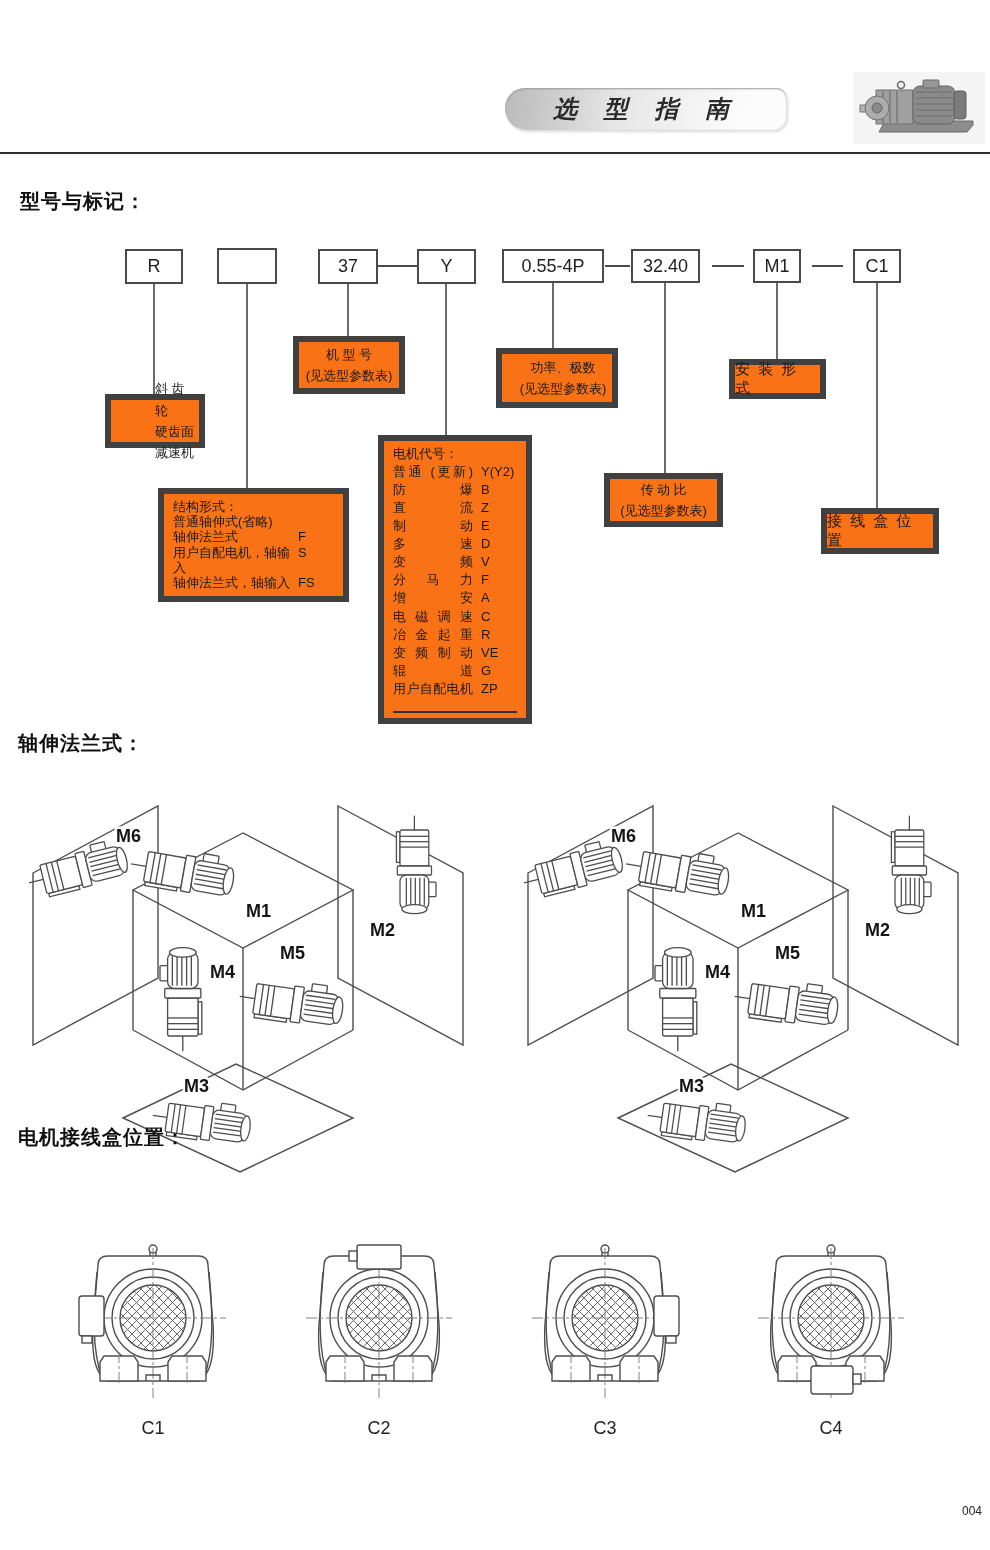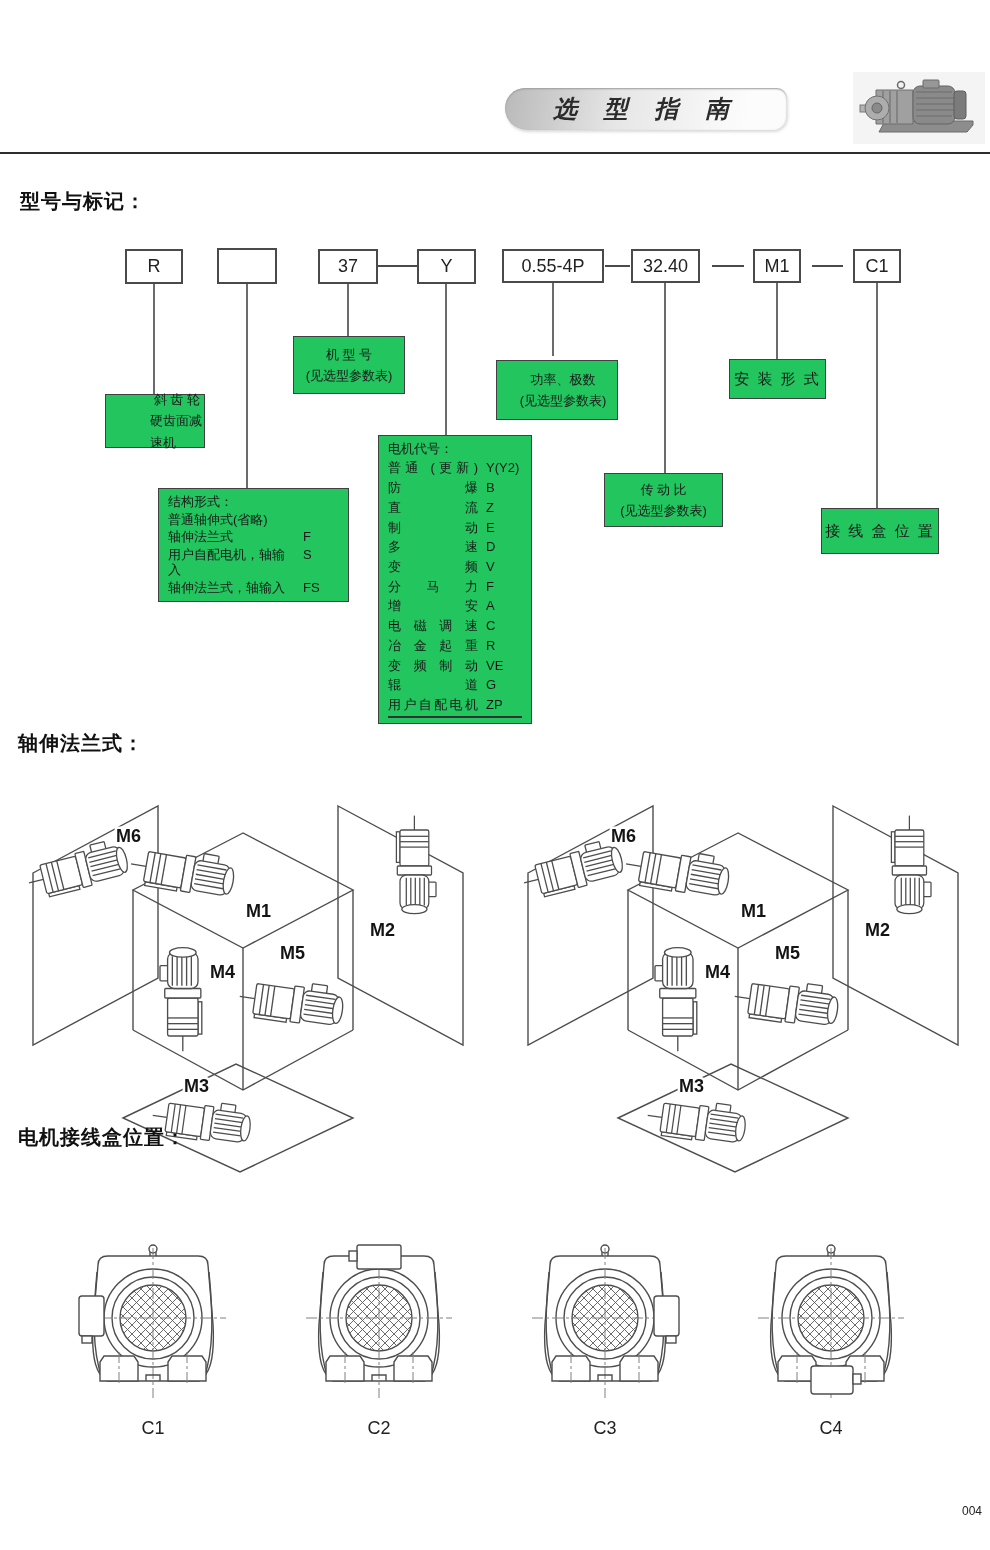--- a/index.html
+++ b/index.html
@@ -17,28 +17,28 @@
 
   h2.sec{position:absolute;margin:0;font-size:20px;font-weight:bold;letter-spacing:1px;color:#111;}
 
   
   .cbox{position:absolute;border:2px solid #4a4a4a;display:flex;align-items:center;justify-content:center;
     font-size:18px;color:#222;background:#fff;box-sizing:border-box;}
   .hline{position:absolute;height:2px;background:#4a4a4a;}
   .vline{position:absolute;width:2px;background:#6b6b6b;}
 
   
-  .callout{position:absolute;border:1px solid #404040;box-sizing:border-box;background:#22c55e;font-size:13px;color:#191919;}
+  .callout{position:absolute;border:6px solid #404040;box-sizing:border-box;background:#f97316;font-size:13px;color:#191919;}
   .callout.center{display:flex;flex-direction:column;align-items:center;justify-content:center;line-height:1.65;}
   .callout.single{display:flex;align-items:center;justify-content:center;font-size:15px;letter-spacing:2px;}
   .box-list{display:flex;flex-direction:column;justify-content:space-between;height:100%;box-sizing:border-box;padding:5px 9px;}
   .lrow{display:flex;justify-content:space-between;align-items:baseline;line-height:1.15;}
   .lrow .code{min-width:36px;text-align:left;padding-left:8px;white-space:nowrap;}
   .just .zh{flex:1;text-align:justify;text-align-last:justify;}
-  .motorbox .lrow:last-child{border-bottom:2px solid #333;padding-bottom:3px;}
+  .motorbox .lrow:last-child{border-bottom:2px solid #333;padding-bottom:14px;}
   .ltitle{line-height:1.2;}
 
   
   .iso{position:absolute;width:480px;height:395px;}
 
   
   .jrow{position:absolute;left:40px;top:1228px;width:905px;display:flex;}
   .jcell{width:226px;display:flex;flex-direction:column;align-items:center;}
   .jcell .jlabel{margin-top:16px;font-size:18px;color:#222;}
   [data-pos]{display:none;}
@@ -194,21 +194,21 @@
           <span class="zh">辊道</span>
           <span class="code">G</span>
         </div>
         <div class="lrow just">
           <span class="zh">用户自配电机</span>
           <span class="code">ZP</span>
         </div>
       </div>
   </div>
 
-  <div class="callout center" style="left:496px;top:344px;width:122px;height:60px;padding-left:12px;">
+  <div class="callout center" style="left:496px;top:332px;width:122px;height:60px;padding-left:12px;">
     <div>功率、极数</div>
     <div>(见选型参数表)</div>
   </div>
 
   <div class="callout center" style="left:604px;top:457px;width:119px;height:54px;">
     <div>传 动 比</div>
     <div>(见选型参数表)</div>
   </div>
 
   <div class="callout single" style="left:729px;top:343px;width:97px;height:40px;">安 装 形 式</div>

